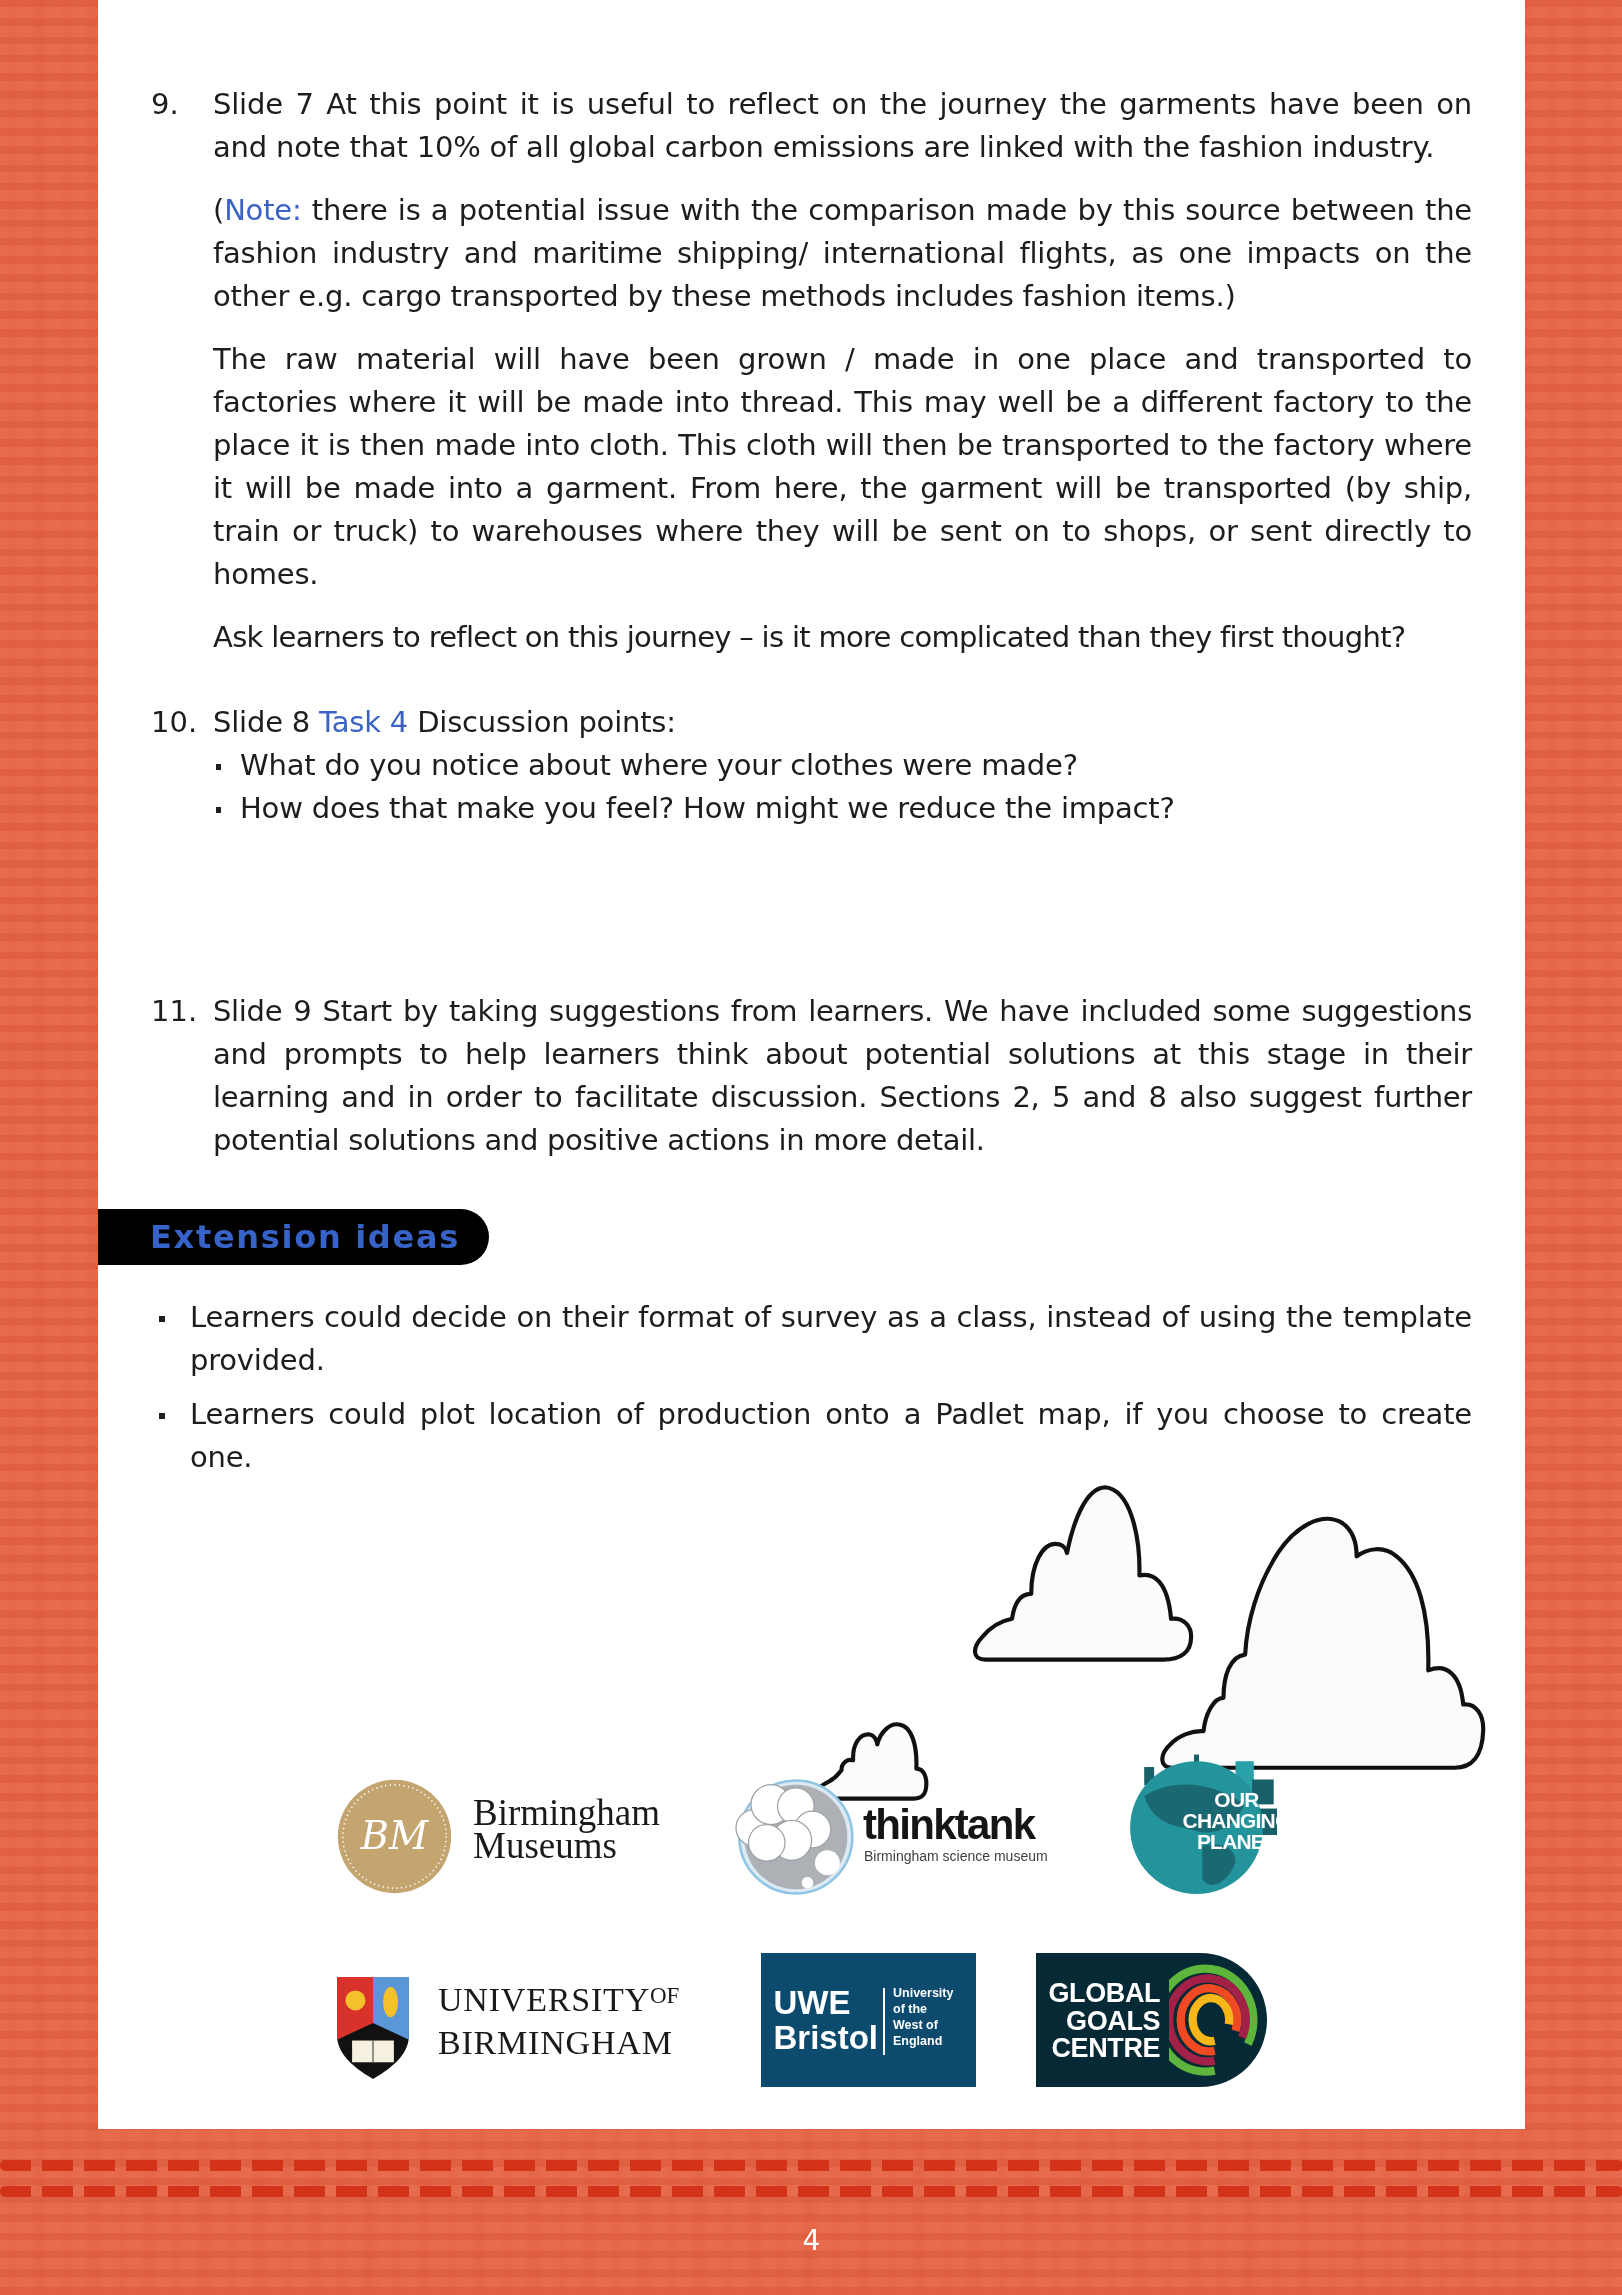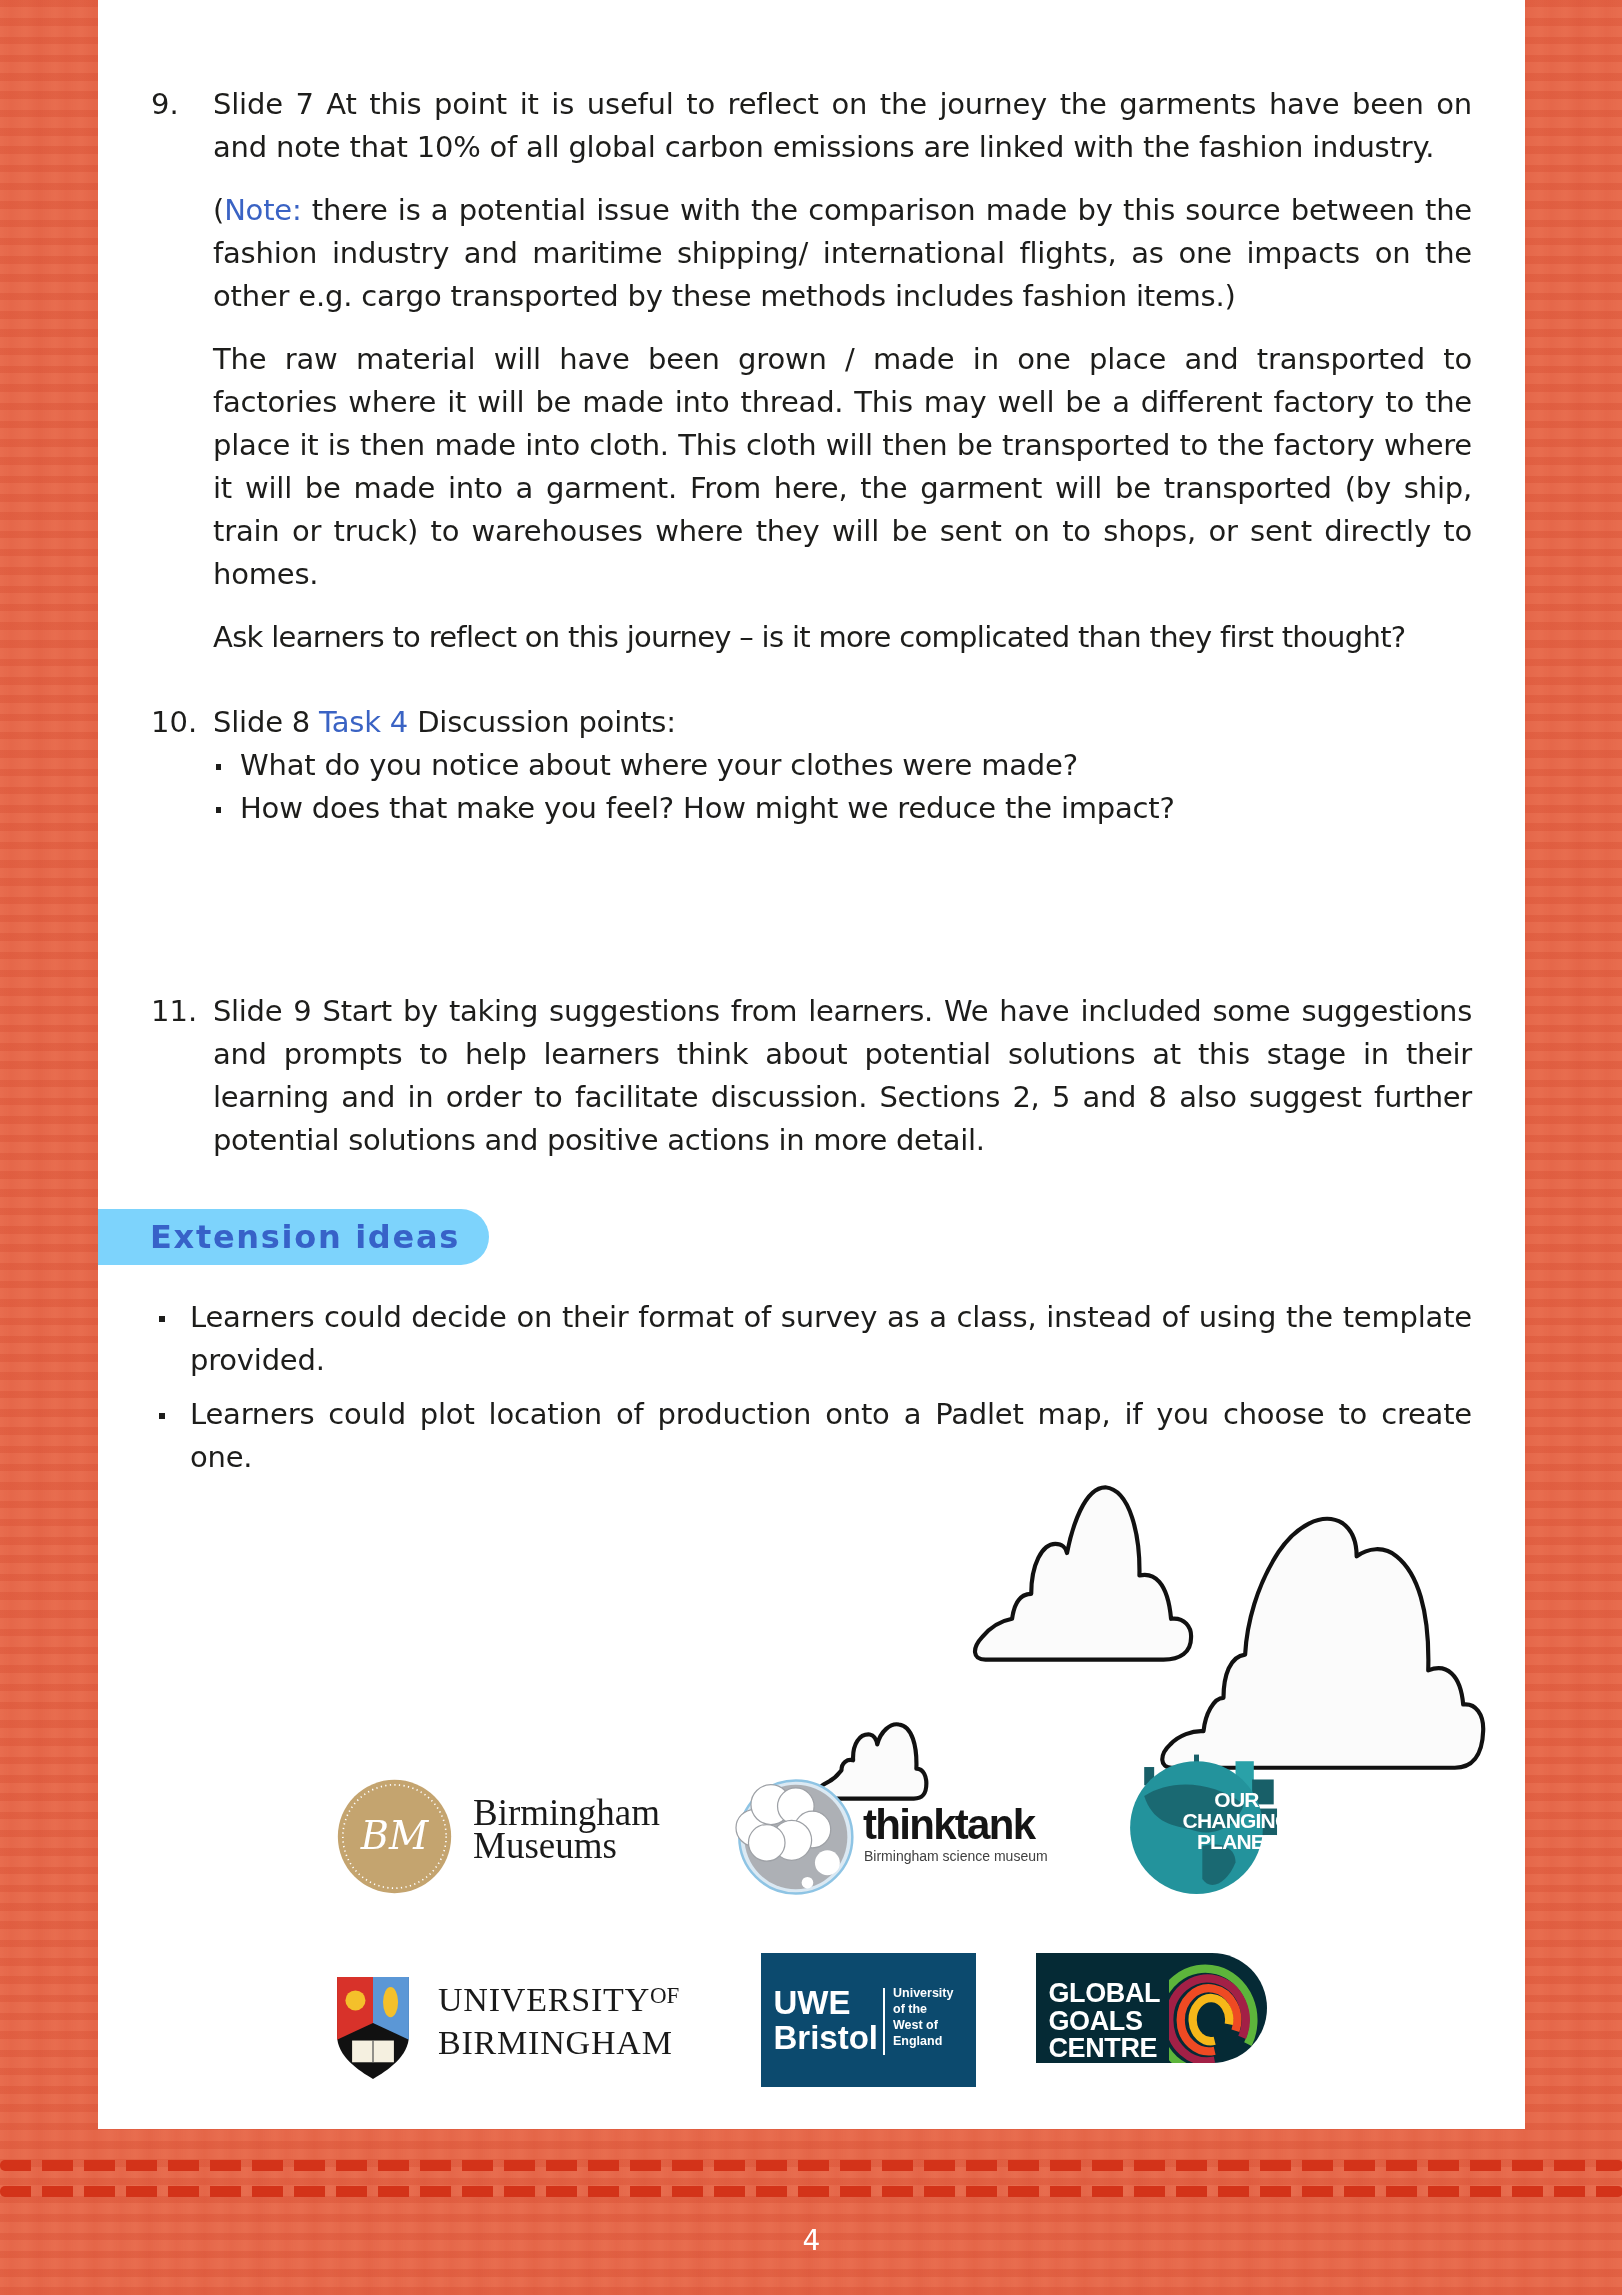--- a/index.html
+++ b/index.html
@@ -25,21 +25,21 @@
   .item .num { position: absolute; left: 0; top: 0; font-size: 29px; line-height: 43px; }
   .item .body { position: absolute; left: 62px; width: 1259px; }
   .item .body p { margin: 0 0 20px 0; }
   .subbullets { list-style: none; margin: 0; padding: 0; }
   .subbullets li { position: relative; padding-left: 27px; text-align: left; }
   .subbullets li .sq {
     position: absolute; left: 2.5px; top: 20px; width: 5.8px; height: 5.8px; background: #1d1d1b;
   }
   .ext-pill {
     position: absolute; left: 0; top: 1209px; width: 391px; height: 56px;
-    background: #7dd3fc; border-radius: 0 28px 28px 0;
+    background: #000000; border-radius: 0 28px 28px 0;
   }
   .ext-pill span {
     position: absolute; left: 52px; top: 9.2px;
     font-family: "DejaVu Sans", sans-serif; font-weight: bold;
     font-size: 32px; letter-spacing: 1.7px; color: #3762c8;
   }
   .ext-list { position: absolute; left: 61px; top: 1296px; width: 1313px; list-style: none; margin: 0; padding: 0; }
   .ext-list li { position: relative; padding-left: 31px; margin-bottom: 10.8px; }
   .ext-list li .sq {
     position: absolute; left: 0; top: 20px; width: 5.8px; height: 5.8px; background: #1d1d1b;
@@ -64,22 +64,22 @@
   }
   .uob-text .of { font-size: 23px; vertical-align: 8.3px; letter-spacing: 0; }
   .uwe-box {
     position: absolute; left: 663px; top: 1953px; width: 215px; height: 134px; background: #0c4a6e; color: #fff;
     font-family: "Liberation Sans", sans-serif;
   }
   .uwe-box .big { position: absolute; left: 12.5px; top: 32px; font-size: 33px; font-weight: bold; line-height: 35px; }
   .uwe-box .bar { position: absolute; left: 122px; top: 35px; width: 1.7px; height: 67px; background: #fff; }
   .uwe-box .small { position: absolute; left: 132px; top: 32px; font-size: 12.5px; font-weight: bold; line-height: 16px; }
   .ggc-box {
-    position: absolute; left: 938px; top: 1953px; width: 231px; height: 110px; background: #052a35;
-    border-radius: 0 67px 67px 0; overflow: hidden;
+    position: absolute; left: 938px; top: 1953px; width: 231px; height: 134px; background: #052a35;
+    border-radius: 0 67px 67px 0; overflow: hidden; text-align: right;
   }
   .ggc-box .words {
     position: absolute; left: 12.5px; top: 27px; color: #fff; font-family: "Liberation Sans", sans-serif;
     font-weight: bold; font-size: 27px; line-height: 27.5px; letter-spacing: -0.4px;
   }
   .ocp-text {
     position: absolute; left: 1068px; top: 1789px; width: 141px; text-align: center; color: #fff;
     font-family: "Liberation Sans", sans-serif; font-weight: bold; font-size: 21px; line-height: 21px; letter-spacing: -0.8px;
   }
   .stitch {

